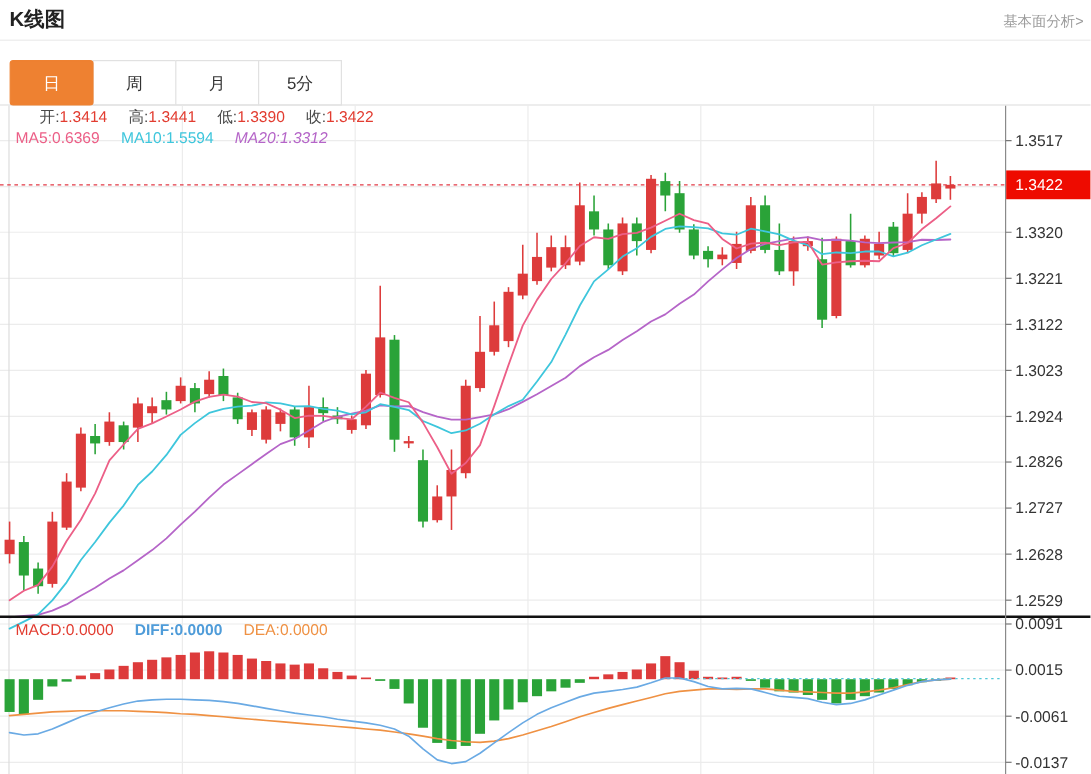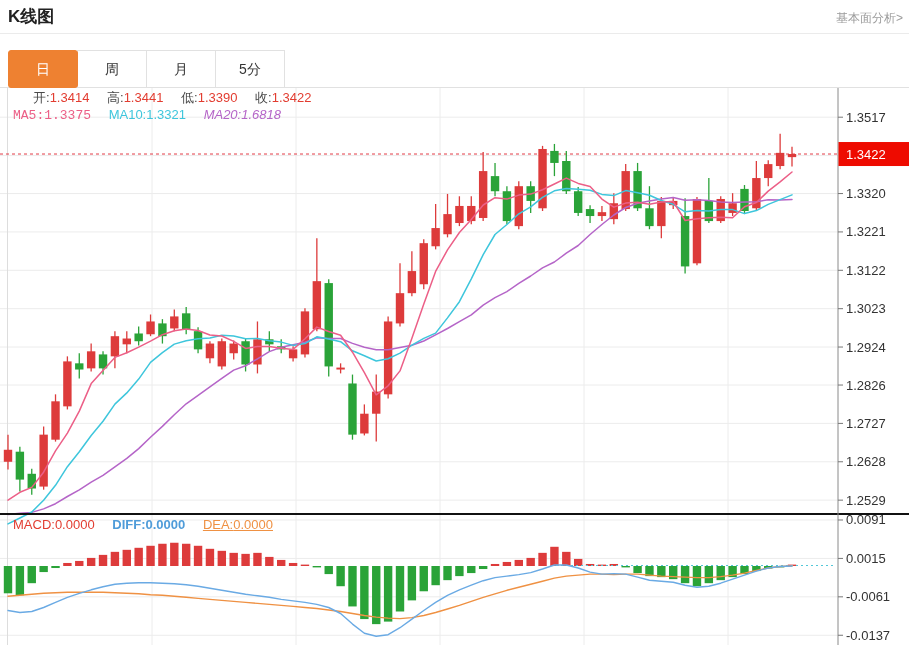--- a/index.html
+++ b/index.html
@@ -12,25 +12,25 @@
   .tab{width:70px;height:38px;box-sizing:border-box;border:1px solid #e1e1e1;margin-left:-1px;
        line-height:36px;text-align:center;font-size:14px;color:#333;background:#fff;cursor:pointer;}
   .tab:first-child{margin-left:0;}
   .tab.active{background:var(--accent);border-color:var(--accent);color:#fff;border-radius:3px;position:relative;z-index:2;}
   .tabbar-bottomline{position:absolute;left:0;top:87px;width:909px;height:1px;background:#e1e1e1;}
   .chart-wrap{position:absolute;left:0;top:88px;width:909px;height:557px;}
   .legend{position:absolute;font-size:13px;white-space:nowrap;z-index:3;}
   .legend .lab{color:#4a4a4a;}
   .legend .gap{display:inline-block;width:14px;}
   .v-red{color:var(--valred);}
-  .v-ma5{color:var(--ma5);font-family:Liberation Mono, monospace;}
+  .v-ma5{color:var(--ma5);}
   .v-ma10{color:var(--ma10);}
   .v-ma20{color:var(--ma20);font-style:italic;}
   .v-diff{color:var(--difftxt);font-weight:bold;}
-  .v-dea{color:var(--deatxt);text-decoration:underline;}
+  .v-dea{color:var(--deatxt);}
   .ohlc-legend{left:13px;top:1px;margin-left:20px;}
   .ma-legend{left:13px;top:19px;}
   .macd-legend{left:13px;top:429px;}
 </style>
 </head>
 <body>
 
 <div class="app">
   <div class="page-title">K线图</div>
   <a class="analysis-link">基本面分析&gt;</a>
@@ -314,23 +314,23 @@
       </svg>
 
     <div class="legend ohlc-legend">
       <span class="lab">开:</span><span class="v-red">1.3414</span><span class="gap"></span>
       <span class="lab">高:</span><span class="v-red">1.3441</span><span class="gap"></span>
       <span class="lab">低:</span><span class="v-red">1.3390</span><span class="gap"></span>
       <span class="lab">收:</span><span class="v-red">1.3422</span>
     </div>
 
     <div class="legend ma-legend">
-      <span class="v-ma5">MA5:</span><span class="v-ma5">1.3375</span><span class="gap"></span>
-      <span class="v-ma10">MA10:</span><span class="v-ma10">1.3321</span><span class="gap"></span>
-      <span class="v-ma20">MA20:</span><span class="v-ma20">1.6818</span>
+      <span class="v-ma5">MA5:</span><span class="v-ma5">0.6369</span><span class="gap"></span>
+      <span class="v-ma10">MA10:</span><span class="v-ma10">1.5594</span><span class="gap"></span>
+      <span class="v-ma20">MA20:</span><span class="v-ma20">1.3312</span>
     </div>
 
     <div class="legend macd-legend">
       <span class="v-red">MACD:</span><span class="v-red">0.0000</span><span class="gap"></span>
       <span class="v-diff">DIFF:</span><span class="v-diff">0.0000</span><span class="gap"></span>
       <span class="v-dea">DEA:</span><span class="v-dea">0.0000</span>
     </div>
   </div>
 </div>
 

